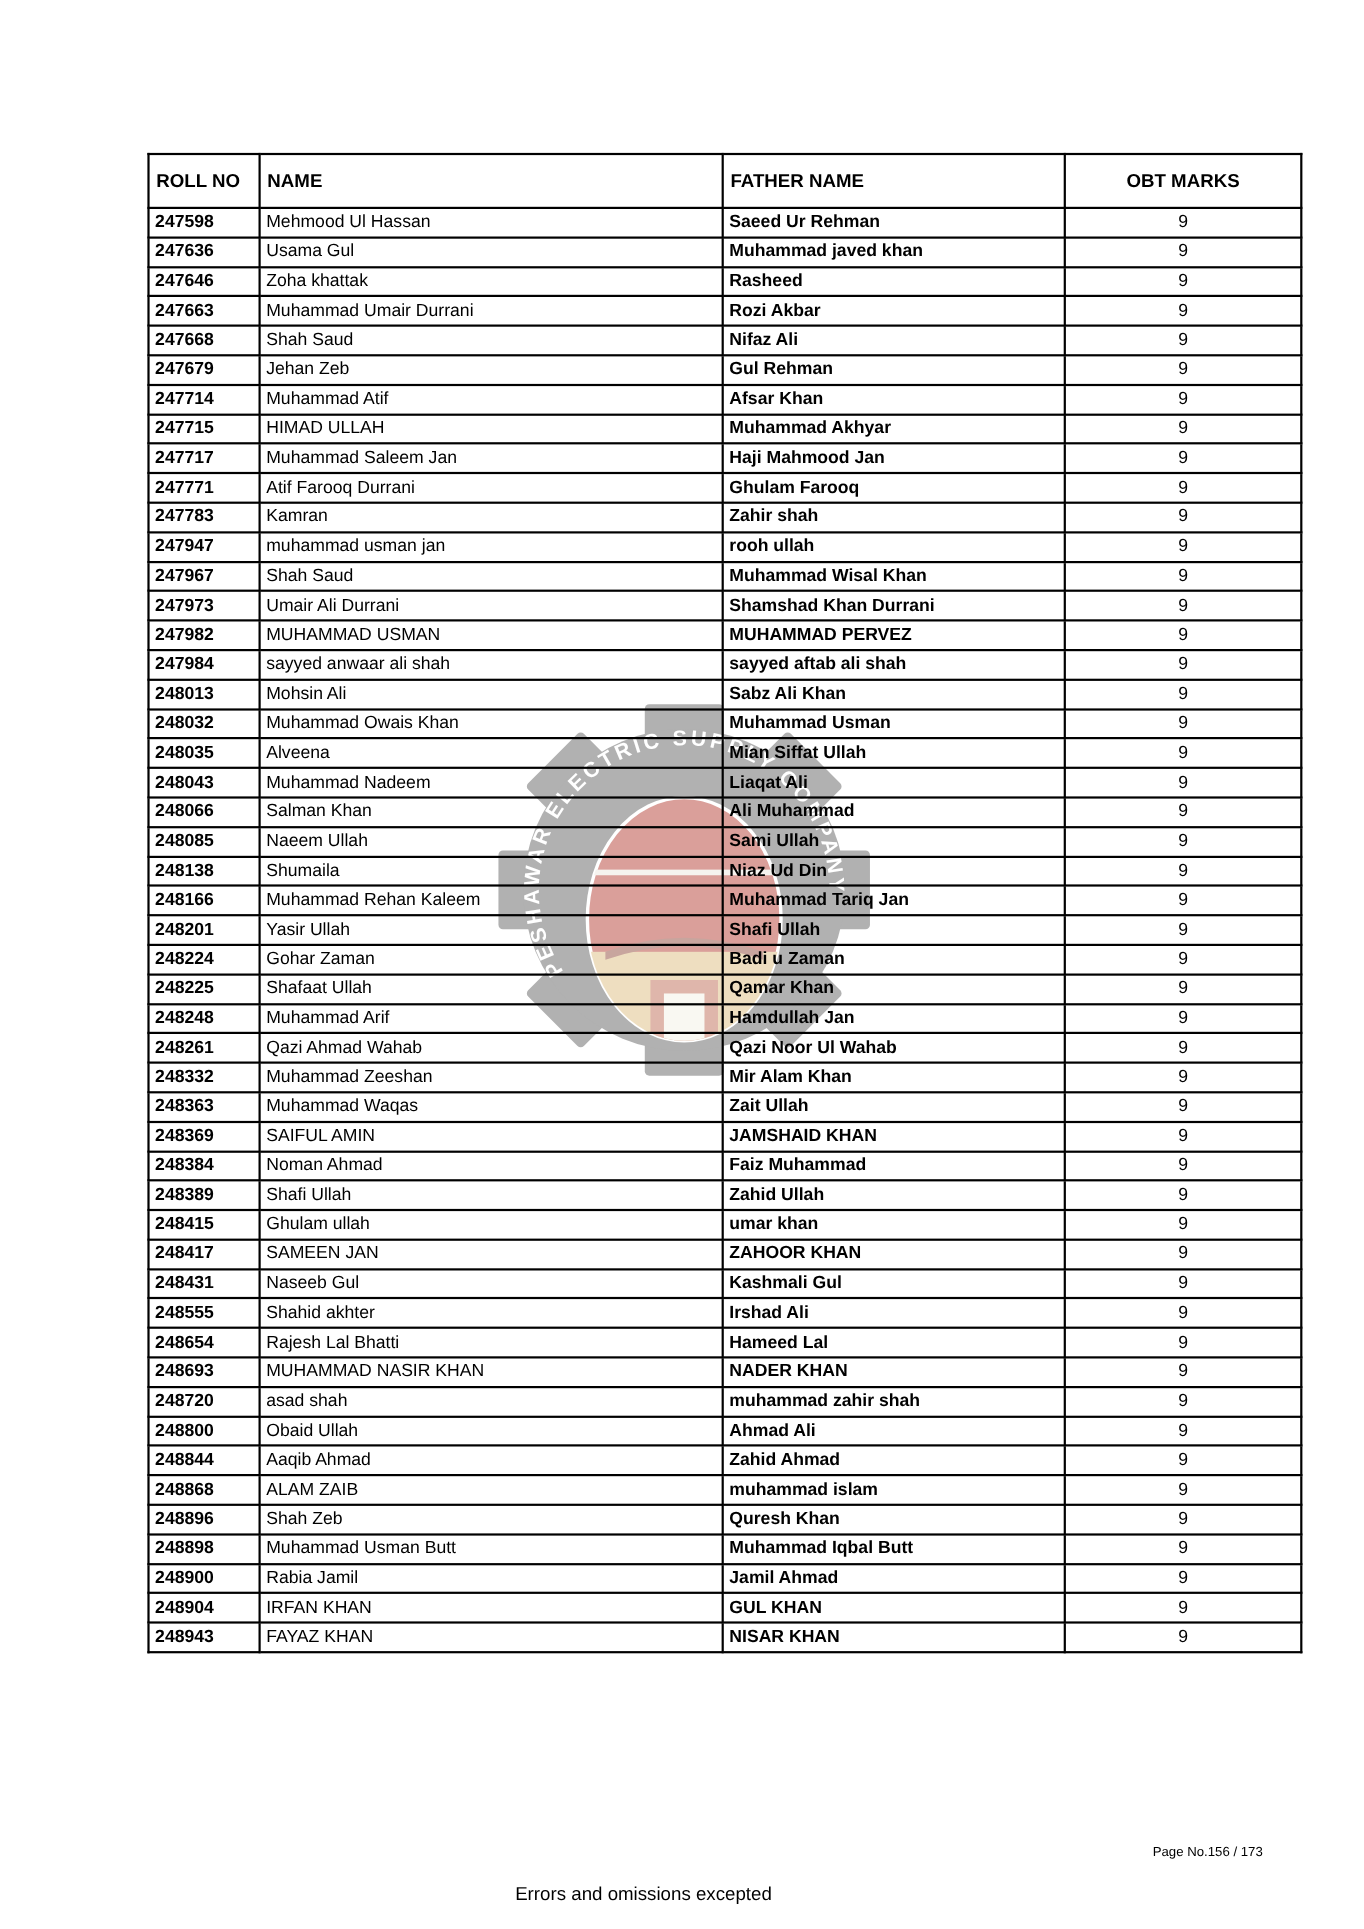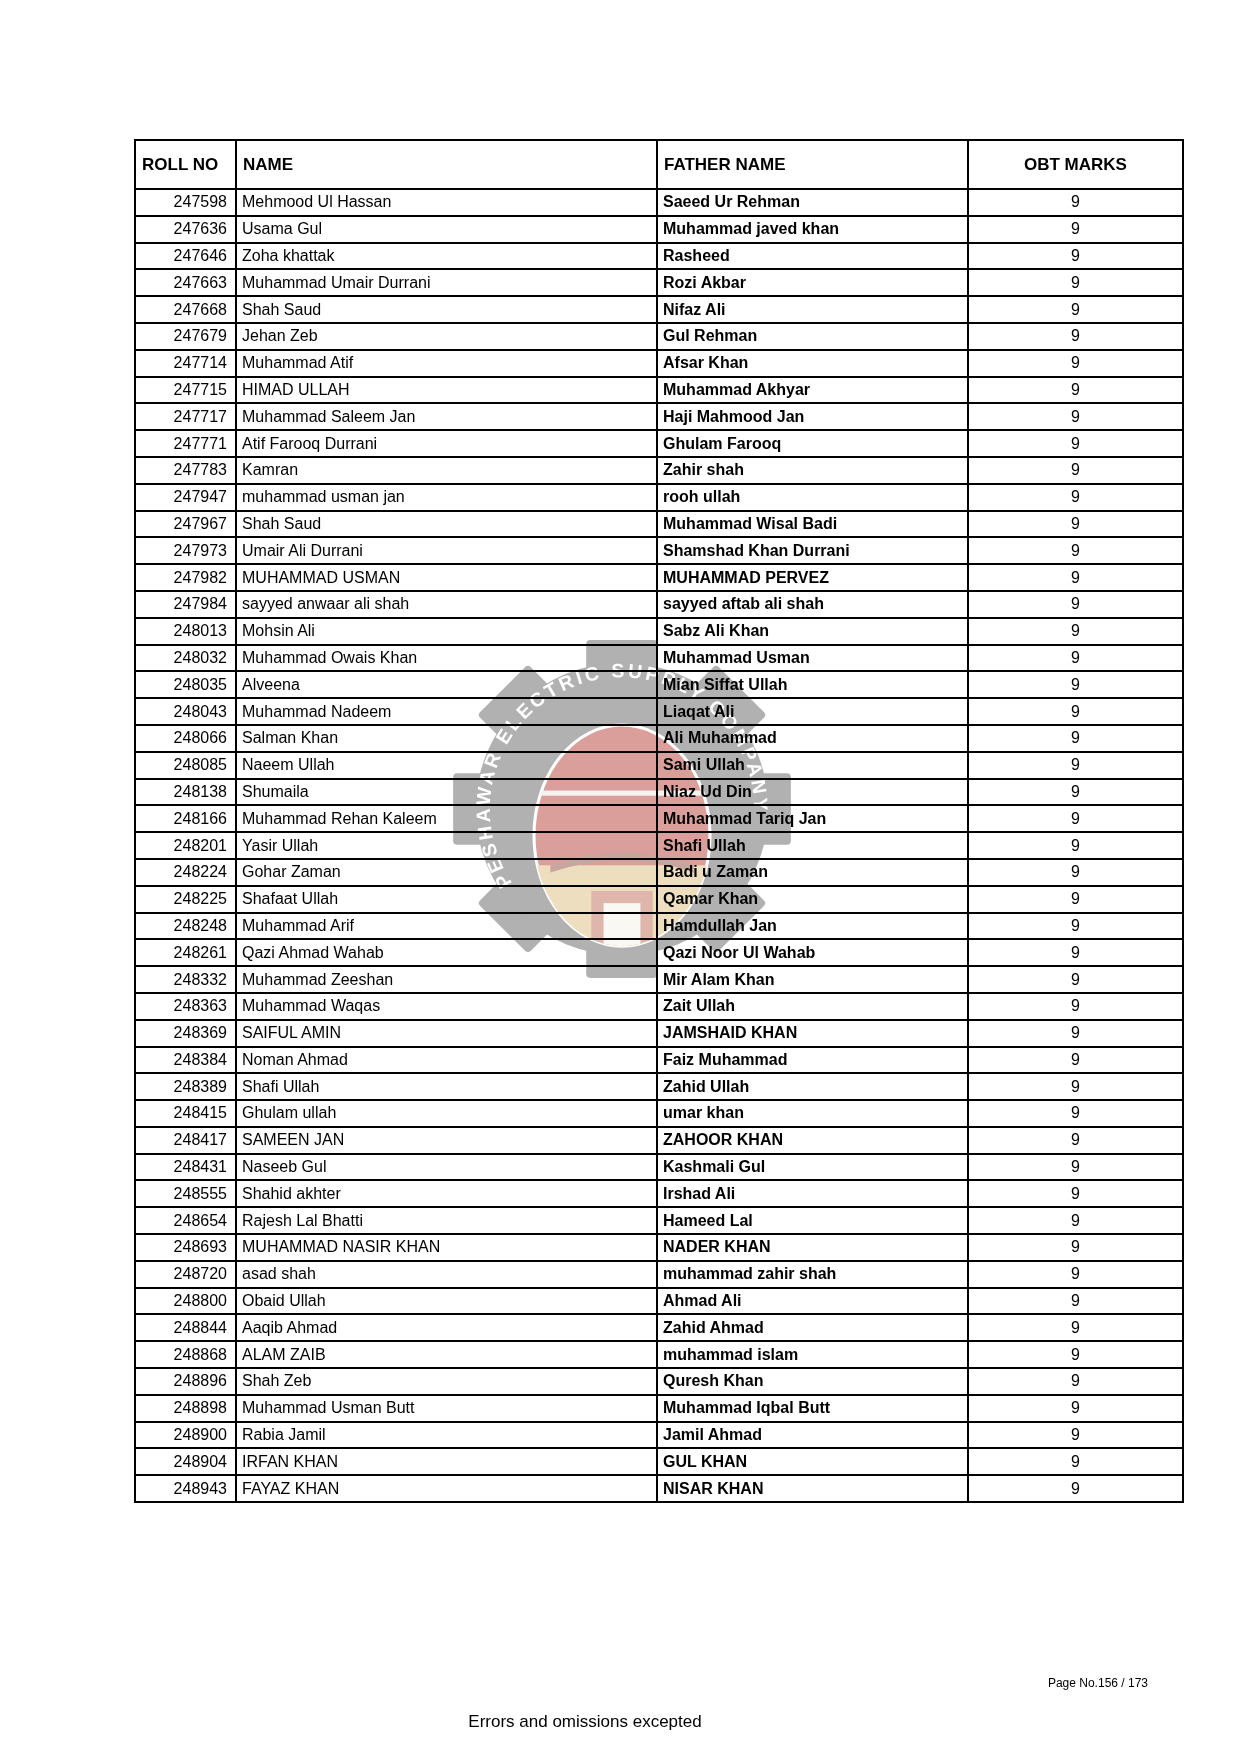--- a/index.html
+++ b/index.html
@@ -57,21 +57,21 @@
     padding: 0 6px;
     vertical-align: middle;
   }
   table.results thead th.h-marks { text-align: center; }
   table.results tbody td {
     height: 26.8px;
     font-size: 16px;
     vertical-align: middle;
     padding: 0 5px;
   }
-  td.cell-roll   { font-weight: normal; text-align: right; padding-right: 8px !important; border-radius: 10px; }
+  td.cell-roll   { font-weight: bold; text-align: left; padding-right: 8px !important; border-radius: 10px; }
   td.cell-name   { text-align: left; }
   td.cell-father { text-align: left; font-weight: bold; }
   td.cell-marks  { text-align: center; }
   
   .footer-note {
     position: absolute;
     top: 1712px;
     left: 585px;
     transform: translateX(-50%);
     font-size: 17px;
@@ -220,21 +220,21 @@
     <tr>
       <td class="cell-roll">247947</td>
       <td class="cell-name">muhammad usman jan</td>
       <td class="cell-father">rooh ullah</td>
       <td class="cell-marks">9</td>
     </tr>
 
     <tr>
       <td class="cell-roll">247967</td>
       <td class="cell-name">Shah Saud</td>
-      <td class="cell-father">Muhammad Wisal Badi</td>
+      <td class="cell-father">Muhammad Wisal Khan</td>
       <td class="cell-marks">9</td>
     </tr>
 
     <tr>
       <td class="cell-roll">247973</td>
       <td class="cell-name">Umair Ali Durrani</td>
       <td class="cell-father">Shamshad Khan Durrani</td>
       <td class="cell-marks">9</td>
     </tr>
 

